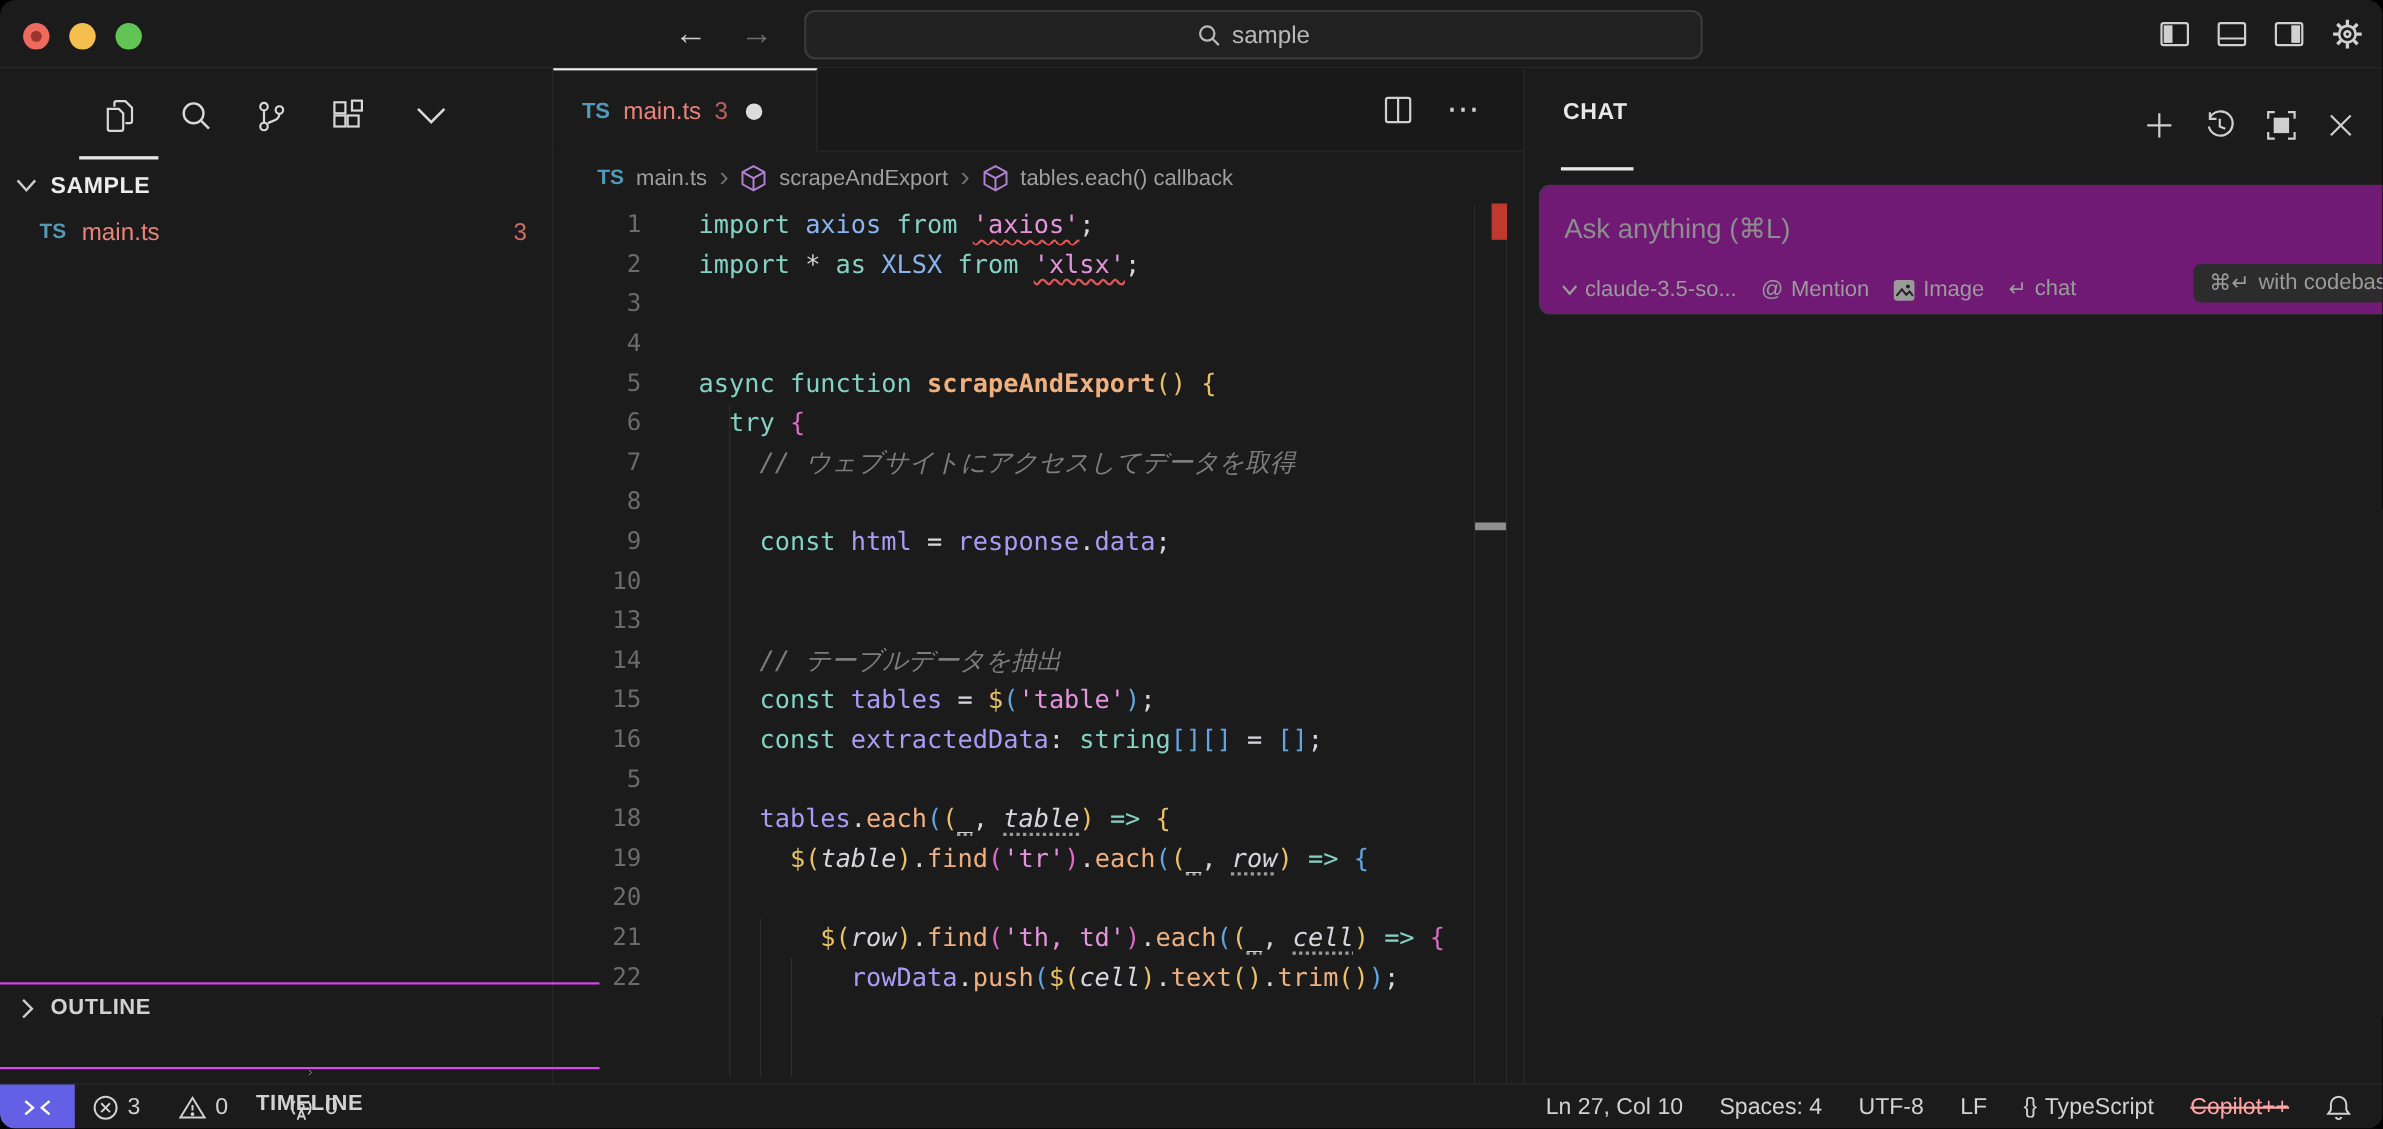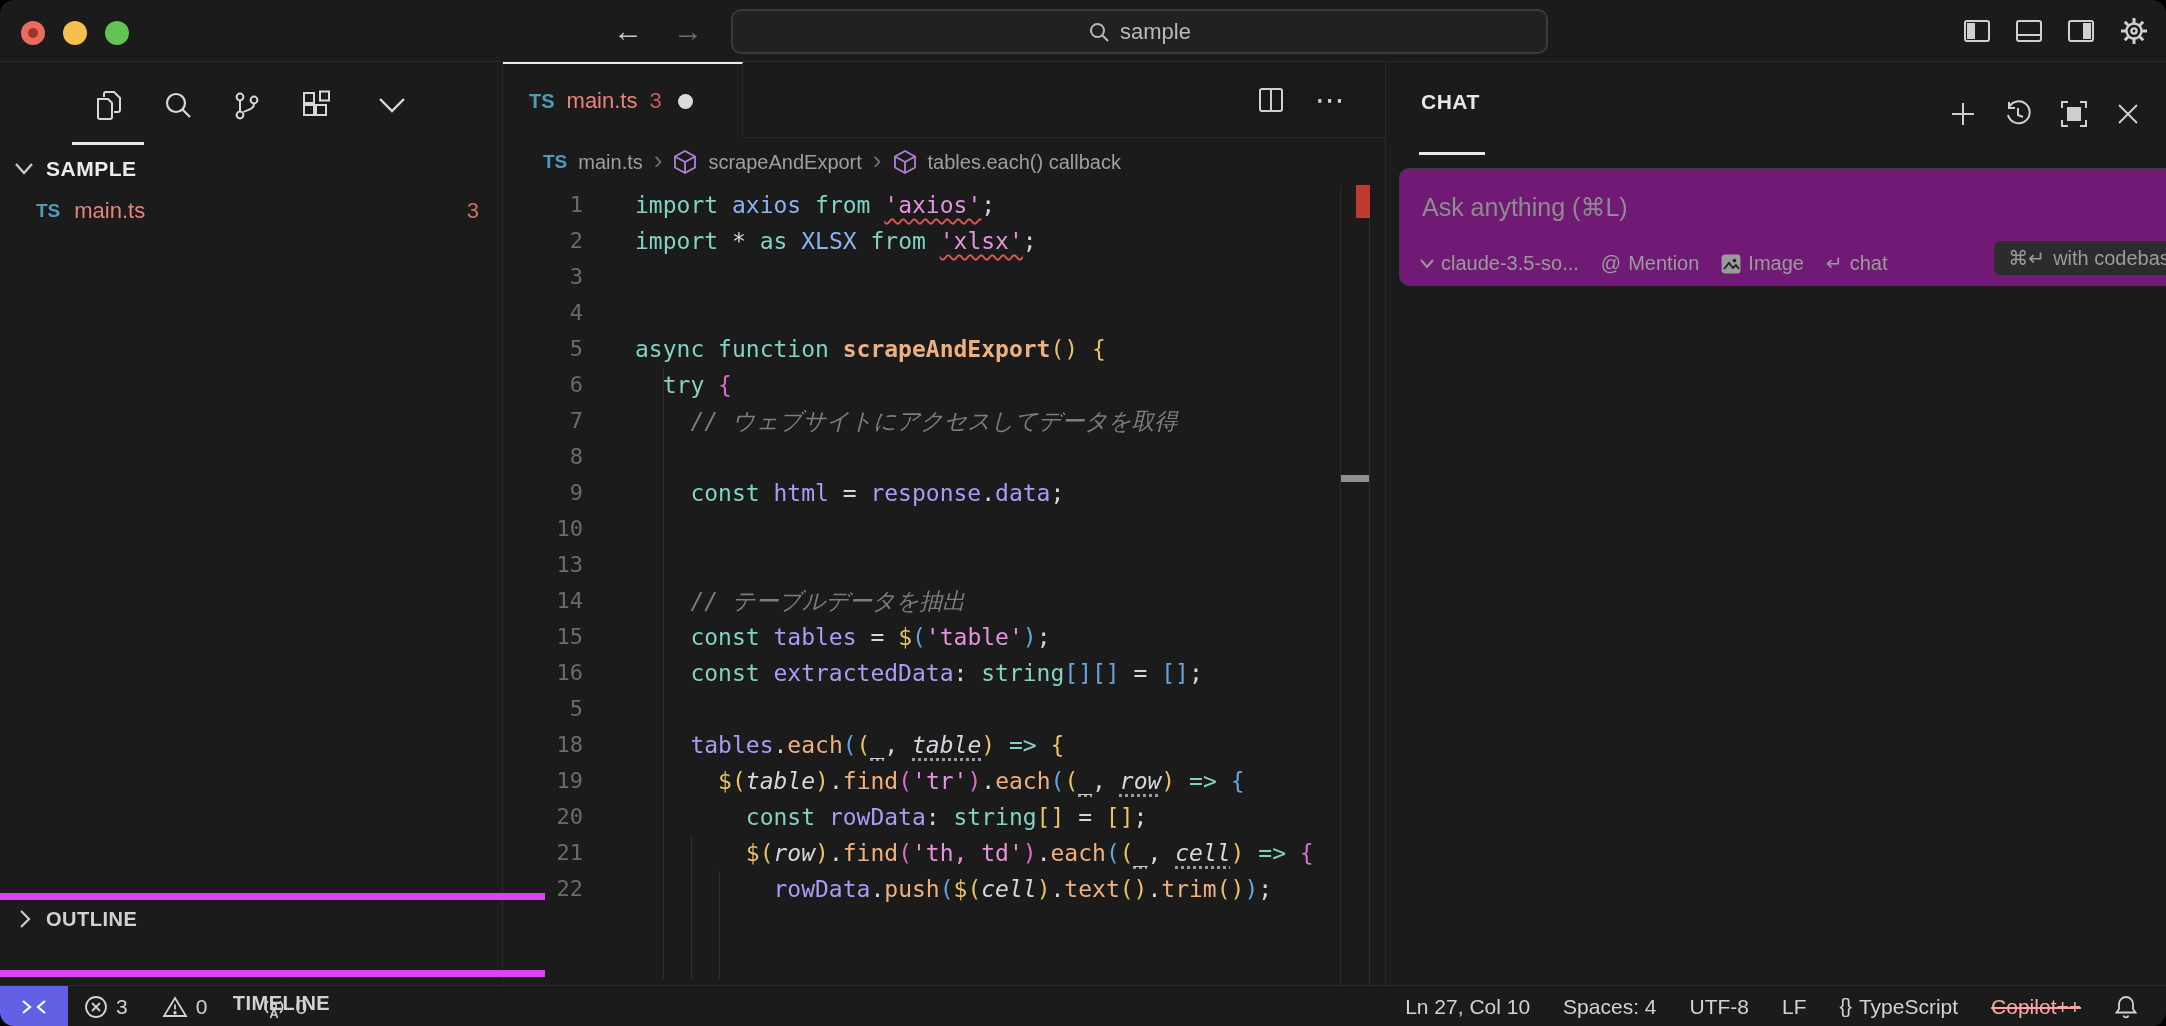--- a/index.html
+++ b/index.html
@@ -27,21 +27,21 @@
   .act-row{left:0;top:0;width:503px;height:88px;}
   .act-icon{position:absolute;top:28px;color:#d8d8d8;}
   .act-underline{left:72px;top:80px;width:72px;height:3px;background:#e8e8e8;}
   .side-row{display:flex;align-items:center;font-size:21px;}
   .sec-sample{left:0;top:86px;width:503px;height:42px;padding-left:14px;gap:12px;color:#ececec;font-weight:bold;letter-spacing:.5px;}
   .file-row{left:0;top:128px;width:503px;height:42px;padding-left:36px;gap:14px;}
   .ts-badge{color:#519aba;font-weight:bold;font-size:19px;}
   .file-name{color:#e8837a;font-size:22px;}
   .file-count{position:absolute;right:24px;color:#ca7066;font-size:22px;}
   .sec-bottom{width:545px;height:45px;padding-left:18px;gap:14px;color:#d2d2d2;font-weight:bold;font-size:20px;
-              border-top:7px solid #d946ef;letter-spacing:.5px;}
+              border-top:2px solid #d946ef;letter-spacing:.5px;}
   .sec-outline{left:0;top:831px;}
   .sec-timeline{left:0;top:908px;flex-direction:column;}
 
   
   .editor{left:503px;top:62px;width:882px;height:923px;}
   .tab{left:0;top:0;width:240px;height:76px;background:#1b1b1b;border-top:2.5px solid #ececec;border-right:1px solid #2a2a2a;
        display:flex;align-items:center;padding-left:26px;gap:12px;font-size:22px;}
   .tab-count{color:#bf6156;}
   .dirty-dot{width:15px;height:15px;border-radius:50%;background:#dcdcdc;margin-left:4px;}
   .tabbar-rest{left:241px;top:0;width:641px;height:76px;background:#191919;border-bottom:1px solid #2a2a2a;}
@@ -335,21 +335,20 @@
           <div class="code-line">
             <div class="ln">18</div>
             <div class="lc"><span class="tk-pl">    </span><span class="tk-vr">tables</span><span class="tk-pl">.</span><span class="tk-fn">each</span><span class="tk-b3">(</span><span class="tk-b1">(</span><span class="tk-pm tk-un">_</span><span class="tk-pl">, </span><span class="tk-pm tk-un">table</span><span class="tk-b1">)</span><span class="tk-pl"> </span><span class="tk-ar">=&gt;</span><span class="tk-pl"> </span><span class="tk-b1">{</span></div>
           </div>
           <div class="code-line">
             <div class="ln">19</div>
             <div class="lc"><span class="tk-pl">      </span><span class="tk-dl">$</span><span class="tk-b1">(</span><span class="tk-pm">table</span><span class="tk-b1">)</span><span class="tk-pl">.</span><span class="tk-fn">find</span><span class="tk-b2">(</span><span class="tk-str">'tr'</span><span class="tk-b2">)</span><span class="tk-pl">.</span><span class="tk-fn">each</span><span class="tk-b3">(</span><span class="tk-b1">(</span><span class="tk-pm tk-un">_</span><span class="tk-pl">, </span><span class="tk-pm tk-un">row</span><span class="tk-b1">)</span><span class="tk-pl"> </span><span class="tk-ar">=&gt;</span><span class="tk-pl"> </span><span class="tk-b3">{</span></div>
           </div>
           <div class="code-line">
             <div class="ln">20</div>
-            <div class="lc"><span class="tk-pl">        </span><span class="tk-kw">const </span><span class="tk-vr">rowData</span><span class="tk-pl">: </span><span class="tk-ty">string</span><span class="tk-b1">[]</span><span class="tk-pl"> = </span><span class="tk-b1">[]</span><span class="tk-pl">;</span></div>
           </div>
           <div class="code-line">
             <div class="ln">21</div>
             <div class="lc"><span class="tk-pl">        </span><span class="tk-dl">$</span><span class="tk-b1">(</span><span class="tk-pm">row</span><span class="tk-b1">)</span><span class="tk-pl">.</span><span class="tk-fn">find</span><span class="tk-b2">(</span><span class="tk-str">'th, td'</span><span class="tk-b2">)</span><span class="tk-pl">.</span><span class="tk-fn">each</span><span class="tk-b3">(</span><span class="tk-b1">(</span><span class="tk-pm tk-un">_</span><span class="tk-pl">, </span><span class="tk-pm tk-un">cell</span><span class="tk-b1">)</span><span class="tk-pl"> </span><span class="tk-ar">=&gt;</span><span class="tk-pl"> </span><span class="tk-b2">{</span></div>
           </div>
           <div class="code-line">
             <div class="ln">22</div>
             <div class="lc"><span class="tk-pl">          </span><span class="tk-vr">rowData</span><span class="tk-pl">.</span><span class="tk-fn">push</span><span class="tk-b3">(</span><span class="tk-dl">$</span><span class="tk-b1">(</span><span class="tk-pm">cell</span><span class="tk-b1">)</span><span class="tk-pl">.</span><span class="tk-fn">text</span><span class="tk-b1">()</span><span class="tk-pl">.</span><span class="tk-fn">trim</span><span class="tk-b1">()</span><span class="tk-b3">)</span><span class="tk-pl">;</span></div>
           </div>
         </div>

